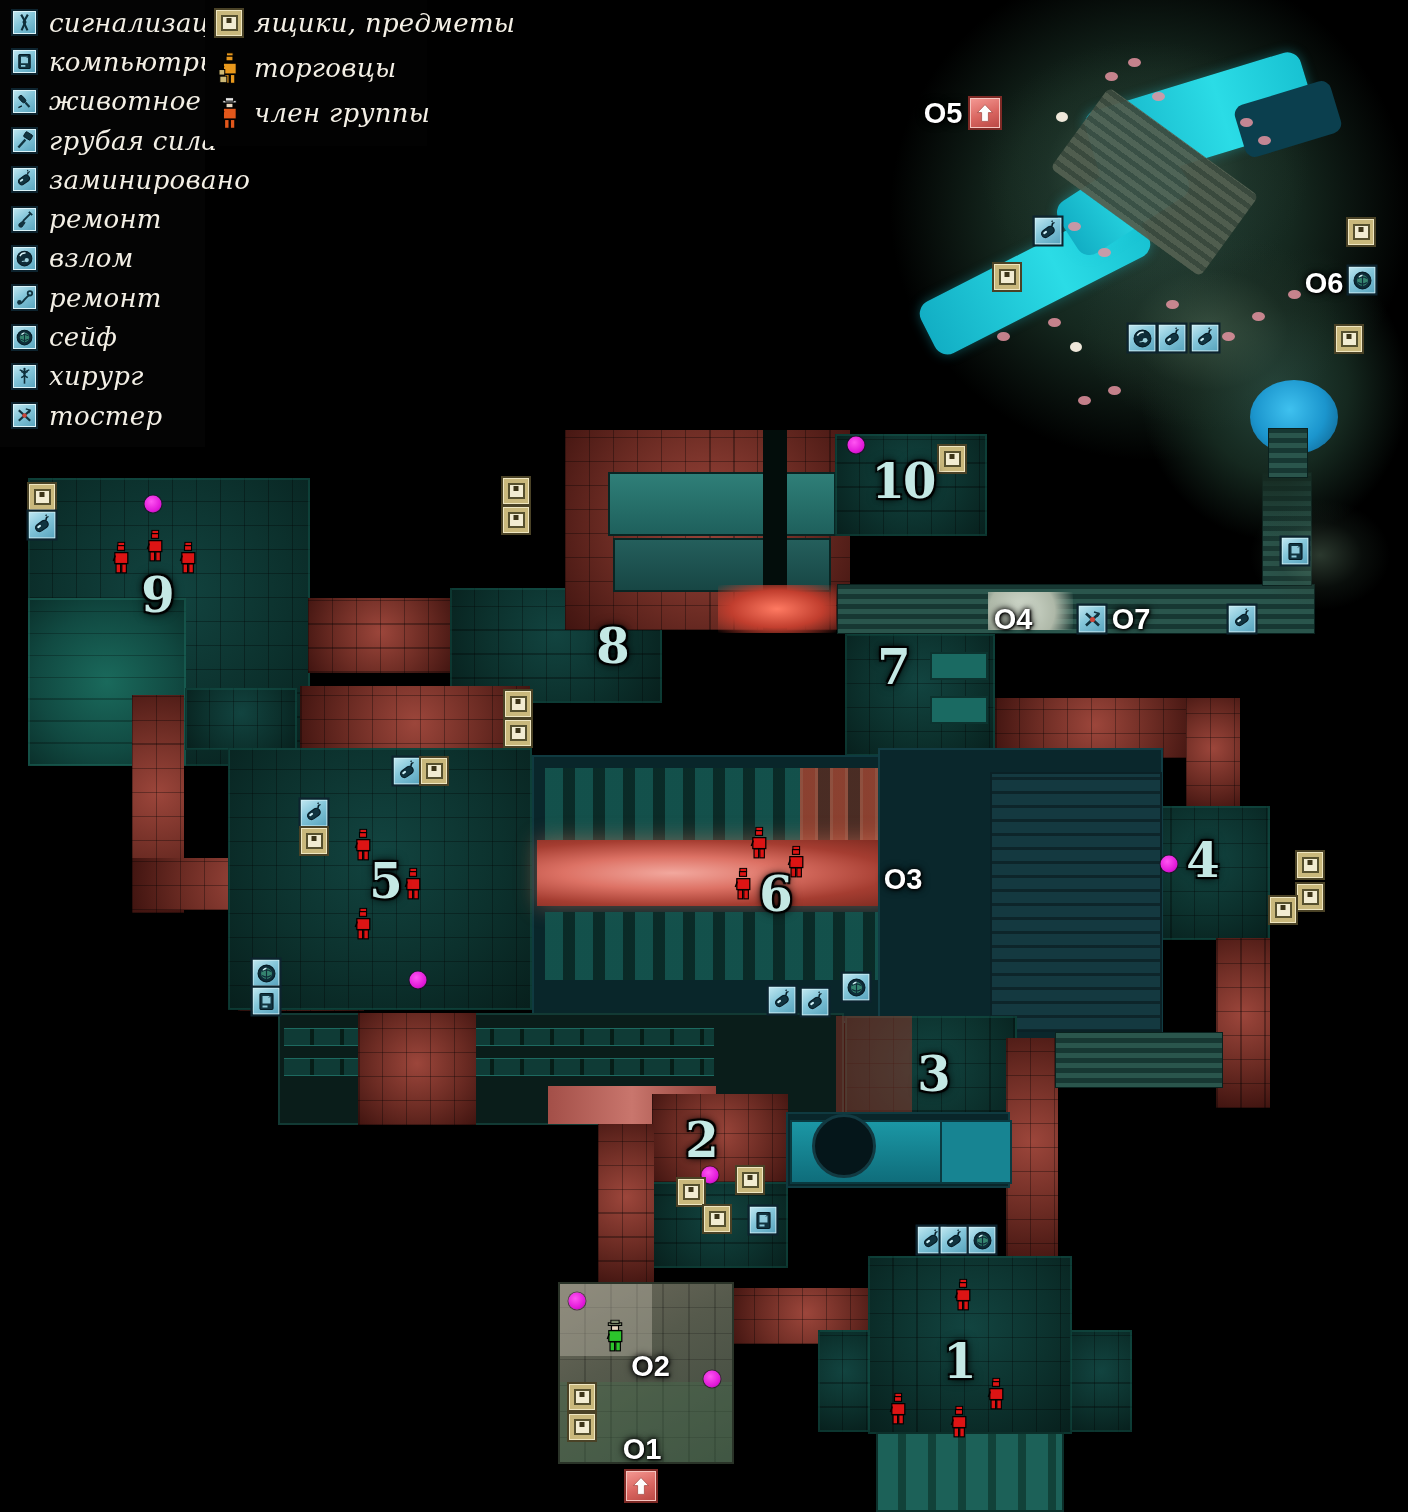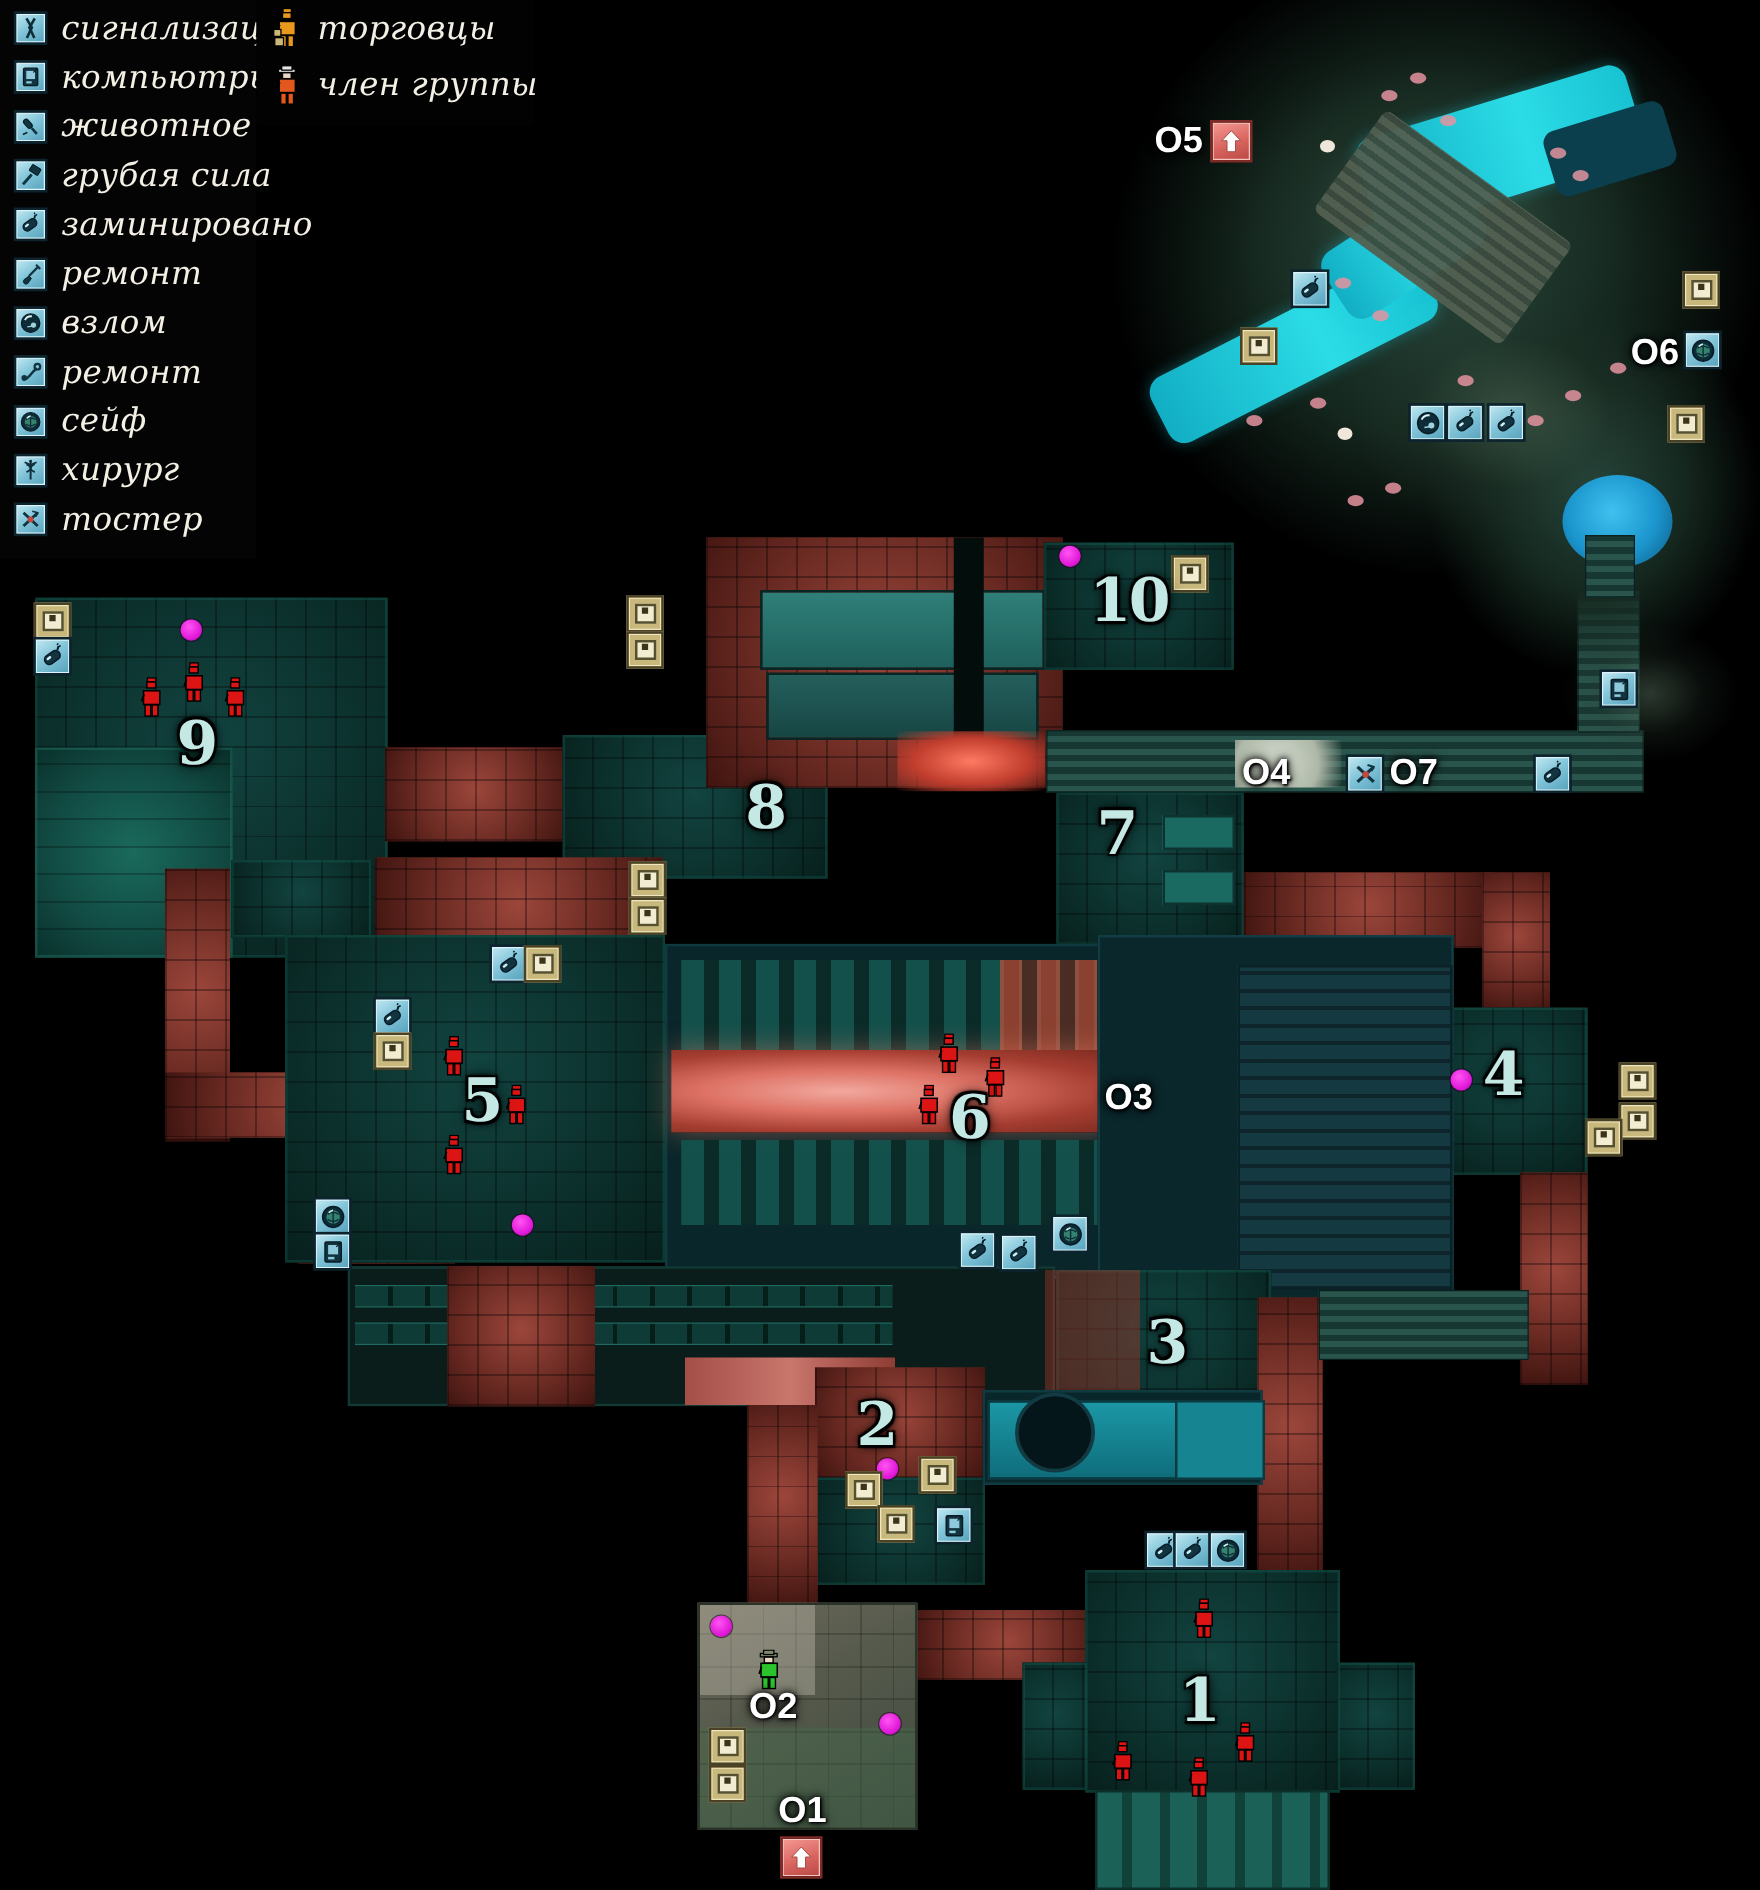--- a/index.html
+++ b/index.html
@@ -748,21 +748,21 @@
       <div class="alabel" style="left: 701px; top: 1140px;">2</div>
       <div class="alabel" style="left: 933px; top: 1074px;">3</div>
       <div class="alabel" style="left: 1202px; top: 860px;">4</div>
       <div class="alabel" style="left: 385px; top: 881px;">5</div>
       <div class="alabel" style="left: 775px; top: 894px;">6</div>
       <div class="alabel" style="left: 893px; top: 667px;">7</div>
       <div class="alabel" style="left: 612px; top: 646px;">8</div>
       <div class="alabel" style="left: 157px; top: 595px;">9</div>
       <div class="alabel" style="left: 903px; top: 481px;">10</div>
       <div class="olabel" style="left: 642px; top: 1449px;">O1</div>
-      <div class="olabel" style="left: 608px; top: 1366px; padding-left: 21px;">O2</div>
+      <div class="olabel" style="left: 640px; top: 1366px; padding-left: 21px;">O2</div>
       <div class="olabel" style="left: 903px; top: 879px;">O3</div>
       <div class="olabel" style="left: 1013px; top: 619px;">O4</div>
       <div class="olabel" style="left: 943px; top: 113px;">O5</div>
       <div class="olabel" style="left: 1324px; top: 283px;">O6</div>
       <div class="olabel" style="left: 1131px; top: 619px;">O7</div>
     </div>
   <div class="legend-col legend-col1" id="legendCol1">
       <div class="lrow">
         <span class="licon">
           <span class="tile tile-s">
@@ -900,20 +900,30 @@
               <path d="M13.5 4.5 l5 1.5 -1.8 3.4" fill="none" stroke="#113440" stroke-width="1.5"></path>
             </svg>
           </span>
         </span>
         <span class="llabel">тостер</span>
       </div>
     </div>
   <div class="legend-col legend-col2" id="legendCol2">
       <div class="lrow">
         <span class="licon">
+          <span class="boxicon">
+            <span class="boxinner">
+              <span class="boxdot"></span>
+            </span>
+          </span>
+        </span>
+        <span class="llabel">ящики, предметы</span>
+      </div>
+      <div class="lrow">
+        <span class="licon">
           <svg class="person" viewBox="0 0 22 32">
             <rect x="8" y="0.8" width="6.5" height="3.2" fill="#e8981c" stroke="#000" stroke-width="1"></rect>
     <rect x="7.6" y="4" width="6.8" height="4.6" fill="#e8981c" stroke="#000" stroke-width="1.1"></rect>
     <rect x="5" y="10.8" width="12.6" height="10.6" fill="#e8981c" stroke="#000" stroke-width="1.2"></rect>
     <path d="M5.5 13.5 l-2 5.5" stroke="#000" stroke-width="1.3" fill="none"></path>
     <rect x="6.2" y="21.8" width="4.4" height="8.6" fill="#e8981c" stroke="#000" stroke-width="1.1"></rect>
     <rect x="11.8" y="21.8" width="4.4" height="8.6" fill="#e8981c" stroke="#000" stroke-width="1.1"></rect>
             <rect x="0.8" y="17" width="5.6" height="5.4" fill="#cdb977" stroke="#000" stroke-width="1"></rect>
             <rect x="1.6" y="23.4" width="6.8" height="6.4" fill="#cdb977" stroke="#000" stroke-width="1"></rect>
           </svg>

